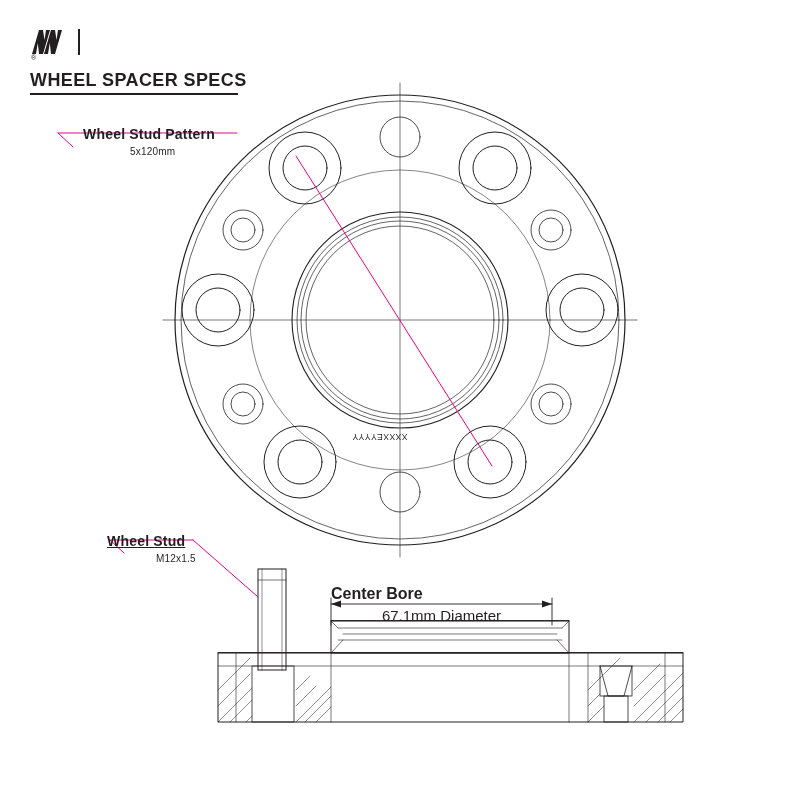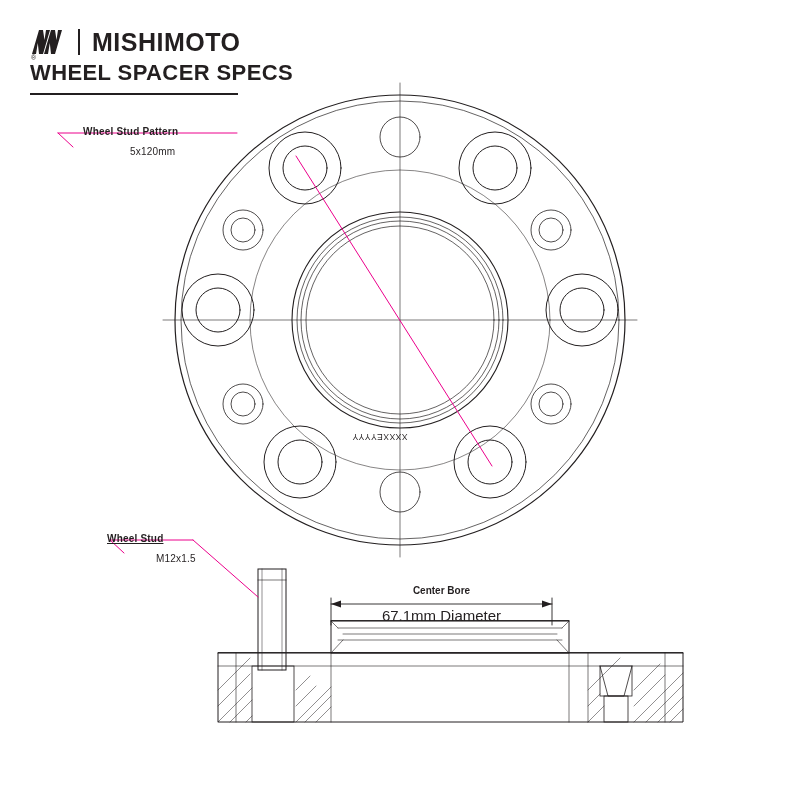--- a/index.html
+++ b/index.html
@@ -50,54 +50,53 @@
   .reg-mark {
     position: absolute;
     left: 1px;
     bottom: -3px;
     font-size: 7px;
     color: #231f20;
   }
   .subtitle {
     position: absolute;
     left: 30px;
-    top: 60px;
-    font-size: 22px;
+    top: 70px;
+    font-size: 18px;
     font-weight: bold;
     letter-spacing: 0.4px;
   }
   .rule {
     position: absolute;
     left: 30px;
     top: 93px;
     width: 208px;
     height: 2px;
     background: #231f20;
   }
 
   
   .callout-label {
     position: absolute;
-    font-size: 10px;
+    font-size: 14px;
     font-weight: bold;
     letter-spacing: 0.2px;
     white-space: nowrap;
   }
   .callout-value {
     position: absolute;
     font-size: 10px;
     letter-spacing: 0.2px;
     white-space: nowrap;
     padding-left: 20px;
   }
   .dim-label {
     position: absolute;
-    font-size: 10px;
-    font-weight: bold;
-    text-align: center;
+    font-size: 16px;
+    font-weight: bold;
     white-space: nowrap;
   }
   .dim-value {
     position: absolute;
     font-size: 15px;
     text-align: center;
     white-space: nowrap;
   }
   .etch {
     position: absolute;
@@ -123,21 +122,20 @@
     <div class="brand-mark">
       <svg width="36" height="32" viewBox="0 0 36 32" aria-hidden="true">
         <g fill="#231f20">
           <path d="M2,28 L9,4 L13,4 L14.5,14 L16,4 L20,4 L13,28 L9,28 L7.8,17 L6,28 Z"></path>
           <path d="M14,28 L21,4 L25,4 L26.5,14 L28,4 L32,4 L25,28 L21,28 L19.8,17 L18,28 Z"></path>
         </g>
       </svg>
       <span class="reg-mark">®</span>
     </div>
     <div class="brand-divider"></div>
-    <div class="brand-name">MISHIMOTO</div>
   </div>
 
   <div class="subtitle">WHEEL SPACER SPECS</div>
   <div class="rule"></div>
 
   <svg class="dwg" width="800" height="800" viewBox="0 0 800 800">
     <g fill="none" stroke="#231f20" stroke-width="1" stroke-linecap="round">
 
       <g>
 

